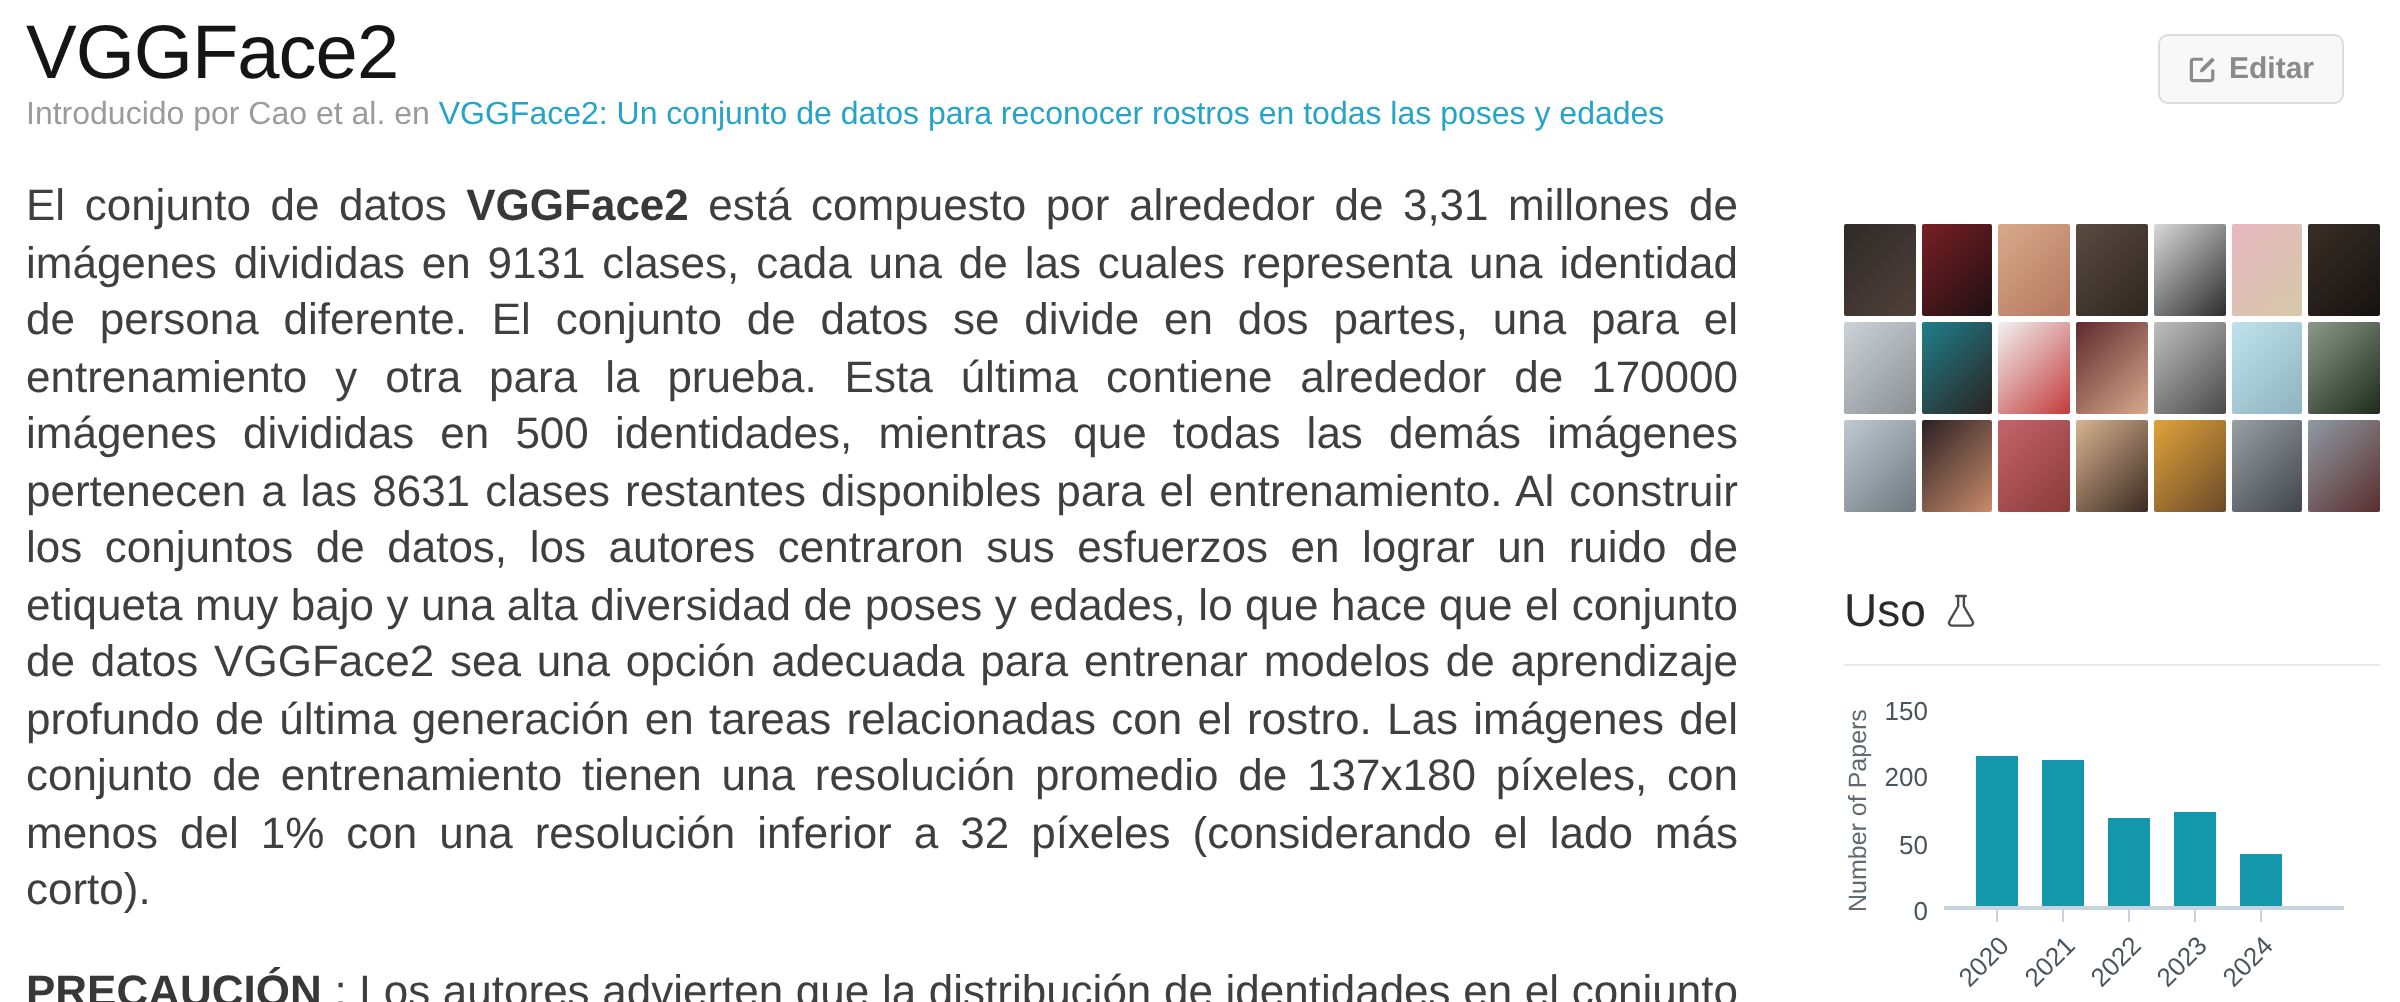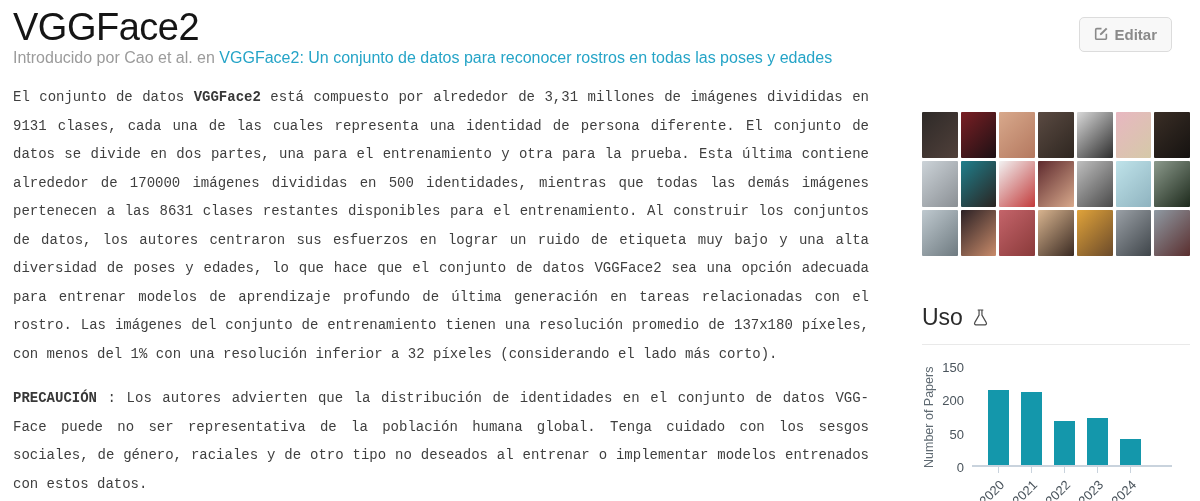--- a/index.html
+++ b/index.html
@@ -5,35 +5,35 @@
   * { box-sizing: border-box; margin: 0; padding: 0; }
   html,body { width:1200px; height:501px; overflow:hidden; background:#ffffff;
     font-family:"Liberation Sans","DejaVu Sans",sans-serif; }
   .page { position:relative; width:1200px; height:501px; }
 
   
   .left-col { position:absolute; left:13px; top:6px; width:856px; }
   h1.title { font-size:38px; font-weight:500; color:#151515; letter-spacing:-0.5px; }
   .intro { font-size:16px; color:#9b9b9b; }
   .intro a { color:#25a4c7; text-decoration:none; cursor:pointer; }
-  p.body-text { margin-top:16px; font-size:14px; line-height:28.5px;
-    color:#3f3f3f; text-align:justify;font-family:Liberation Mono, monospace; }
+  p.body-text { margin-top:22px; font-size:22px; line-height:28.5px;
+    color:#3f3f3f; text-align:justify; }
   p.body-text strong { font-weight:700; color:#383838; }
 
   
-  .edit-btn { position:absolute; top:17px; right:28px; display:flex; align-items:flex-start;
+  .edit-btn { position:absolute; top:17px; right:28px; display:flex; align-items:center;
     gap:5px; padding:8px 14px; background:#f8f8f8; border:1px solid #dcdcdc;
     border-radius:5px; font-size:15px; font-weight:700; color:#8a8a8a; cursor:pointer; }
 
   
   .right-col { position:absolute; left:922px; top:112px; width:268px; }
   .collage { display:grid; grid-template-columns:repeat(7,1fr);
     grid-auto-rows:46px; gap:3px; width:268px; }
   .tile { border-radius:1px; }
-  .usage-head { margin-top:48px; display:flex; align-items:center; gap:9px;
+  .usage-head { margin-top:36px; display:flex; align-items:center; gap:9px;
     font-size:23px; font-weight:500; color:#2b2b2b; }
   .divider { border-top:1px solid #e9e9e9; margin-top:13px; }
 
   
   .chart { display:flex; margin-top:16px; height:158px; }
   .ylabel-wrap { width:16px; position:relative; }
   .ylabel { position:absolute; top:0; left:0; height:112px; display:flex;
     align-items:center; justify-content:center; writing-mode:vertical-rl;
     transform:rotate(180deg); font-size:12.5px; color:#5f6a72; white-space:nowrap; }
   .yticks { width:34px; position:relative; height:100px; margin-top:6px; }

